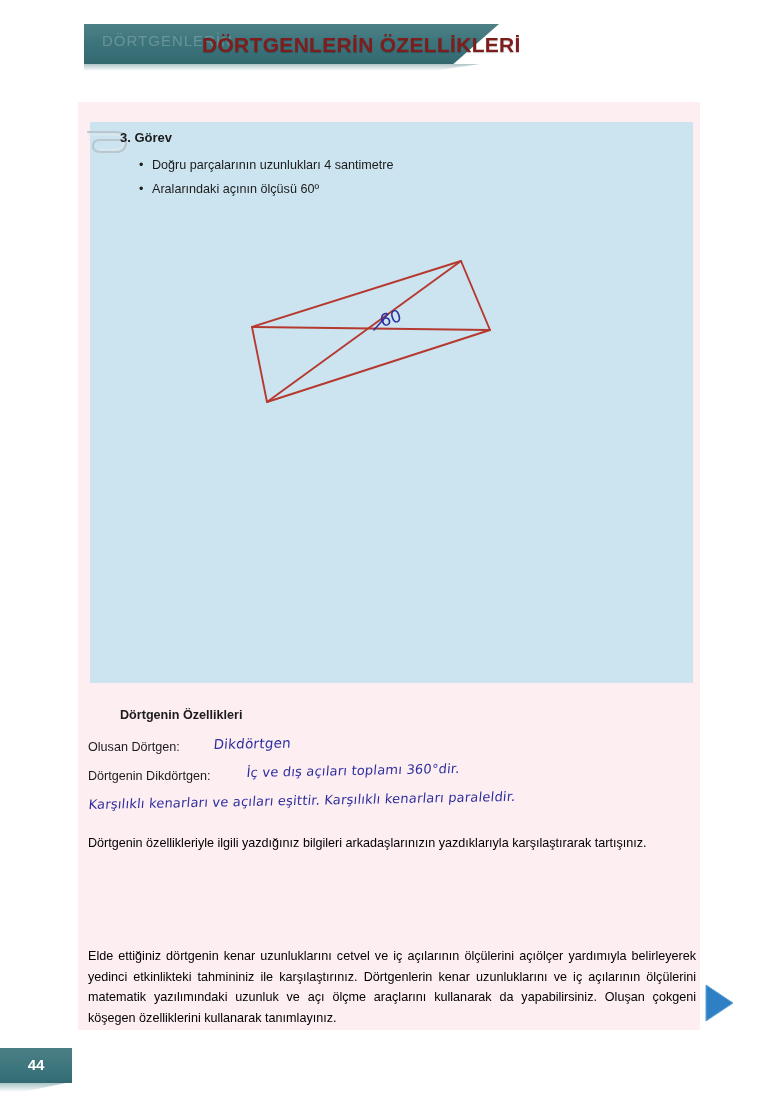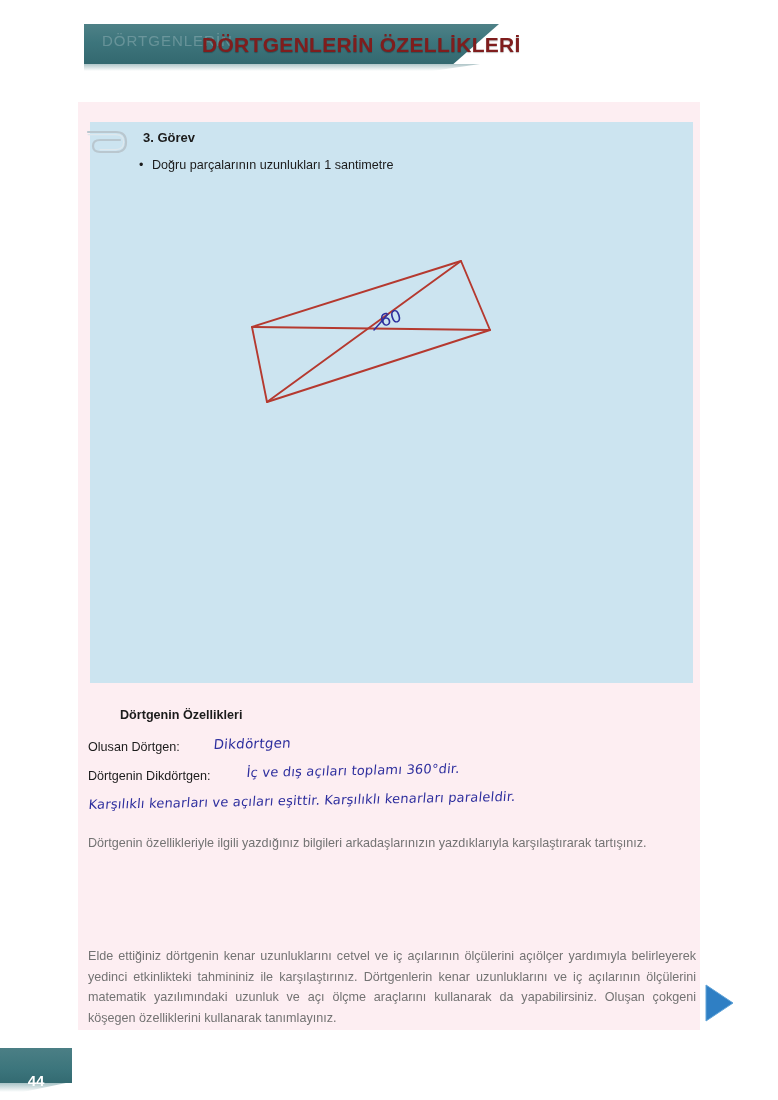--- a/index.html
+++ b/index.html
@@ -89,21 +89,21 @@
   .paperclip {
     position: absolute;
     left: 86px;
     top: 126px;
     width: 46px;
     height: 34px;
   }
 
   .task-title {
     position: absolute;
-    left: 143px;
+    left: 120px;
     top: 130px;
     font-size: 13px;
     font-weight: bold;
     color: #1b1b1b;
   }
   .task-list {
     position: absolute;
     left: 138px;
     top: 153px;
     width: 430px;
@@ -162,21 +162,21 @@
   .hw-1 { position: absolute; left: 213px; top: 736px; font-size: 13.5px; }
   .hw-2 { position: absolute; left: 246px; top: 765px; font-size: 13px; }
   .hw-3 { position: absolute; left: 88px; top: 797px; font-size: 13px; }
 
   .body-para {
     position: absolute;
     left: 88px;
     width: 608px;
     font-size: 12.6px;
     line-height: 20.5px;
-    color: #737373;
+    color: #000000;
     text-align: justify;
   }
   .para-1 { top: 833px; }
   .para-2 { top: 898px; margin-top: 48px; }
 
   .next-arrow {
     position: absolute;
     left: 703px;
     top: 983px;
     width: 32px;
@@ -211,21 +211,20 @@
   }
   .pagenum-text {
     position: absolute;
     left: 0;
     top: 8px;
     width: 72px;
     text-align: center;
     color: #ffffff;
     font-size: 15px;
     font-weight: bold;
-    margin-top: 16px;
   }
 </style>
 </head>
 <body>
 
 <div class="header-wrap">
   <div class="header-bar"></div>
   <div class="header-ghost">DÖRTGENLERİN</div>
   <div class="header-title">DÖRTGENLERİN ÖZELLİKLERİ</div>
 </div>
@@ -238,21 +237,22 @@
 <div class="paperclip">
   <svg width="46" height="34" viewBox="0 0 46 34">
     <path d="M2 6 L30 6 Q40 6 40 16 Q40 26 30 26 L14 26 Q7 26 7 20 Q7 14 14 14 L34 14" fill="none" stroke="#b9c7cf" stroke-width="2.2" stroke-linecap="round"></path>
     <path d="M2 8.6 L30 8.6 Q37.6 8.6 37.6 16 Q37.6 23.6 30 23.6 L14 23.6" fill="none" stroke="#dfe8ed" stroke-width="1.1" stroke-linecap="round"></path>
   </svg>
 </div>
 
 <div class="task-title">3. Görev</div>
 
 <div class="task-list">
-  <div class="task-item">Doğru parçalarının uzunlukları 1 santimetre</div>
+  <div class="task-item">Doğru parçalarının uzunlukları 4 santimetre</div>
+  <div class="task-item">Aralarındaki açının ölçüsü 60º</div>
 </div>
 
 <svg class="figure-svg" viewBox="0 0 778 1100">
   <g stroke="#b5392f" stroke-width="1.9" fill="none" stroke-linejoin="round" stroke-linecap="round">
 
     <path d="M252 327 L461 261 L490 330 L267 402 Z"></path>
 
     <path d="M252 327 L490 330"></path>
 
     <path d="M267 402 L461 261"></path>

